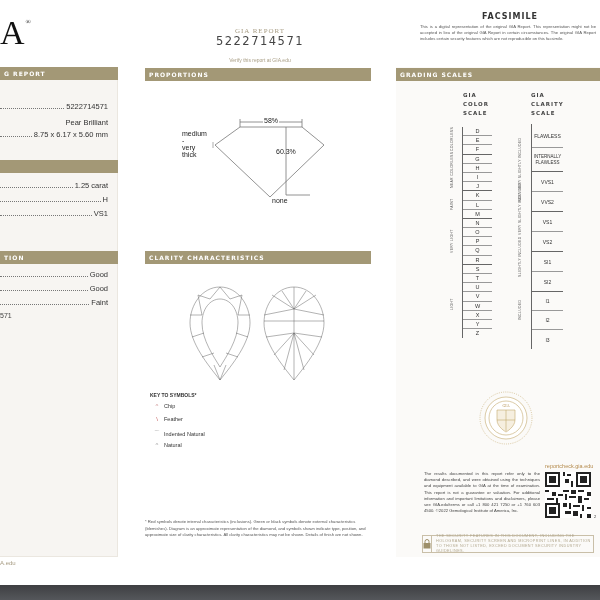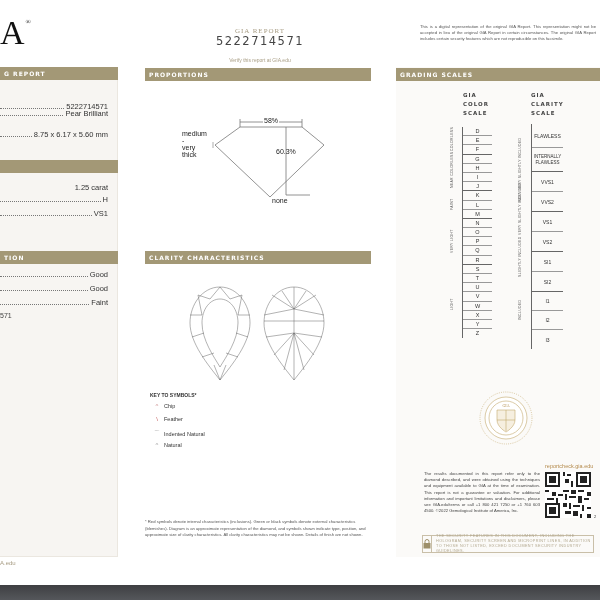--- a/index.html
+++ b/index.html
@@ -70,31 +70,31 @@
   <div class="hdr hdr-num">5222714571</div>
   <div class="hdr hdr-verify">Verify this report at GIA.edu</div>
 
   <div class="left-panel"></div>
   <div class="section-bar" style="left:0; top:67px; width:118px;">G REPORT</div>
 
   <div class="row" style="top:101px;">
       <span class="dots"></span>
       <span class="val">5222714571</span>
     </div>
-  <div class="row" style="top:108px;">
+  <div class="row" style="top:115px;flex-direction:column;">
       <span class="dots"></span>
       <span class="val">Pear Brilliant</span>
     </div>
   <div class="row" style="top:129px;">
       <span class="dots"></span>
       <span class="val">8.75 x 6.17 x 5.60 mm</span>
     </div>
 
   <div class="section-bar" style="left:0; top:160px; width:118px;"></div>
-  <div class="row" style="top:180px;flex-direction:column;">
+  <div class="row" style="top:180px;">
       <span class="dots"></span>
       <span class="val">1.25 carat</span>
     </div>
   <div class="row" style="top:194px;">
       <span class="dots"></span>
       <span class="val">H</span>
     </div>
   <div class="row" style="top:208px;">
       <span class="dots"></span>
       <span class="val">VS1</span>
@@ -192,20 +192,21 @@
       <span class="key-sym" style="color:#888;">⌒</span>
       <span>Indented Natural</span>
     </div>
   <div class="key-item" style="top:442px;">
       <span class="key-sym" style="color:#999;">^</span>
       <span>Natural</span>
     </div>
 
   <div class="footnote">* Red symbols denote internal characteristics (inclusions). Green or black symbols denote external characteristics (blemishes). Diagram is an approximate representation of the diamond, and symbols shown indicate type, position, and approximate size of clarity characteristics. All clarity characteristics may not be shown. Details of finish are not shown.</div>
 
+  <div class="facs-title">FACSIMILE</div>
   <div class="facs-text">This is a digital representation of the original GIA Report. This representation might not be accepted in lieu of the original GIA Report in certain circumstances. The original GIA Report includes certain security features which are not reproducible on this facsimile.</div>
 
   <div class="right-panel"></div>
   <div class="section-bar" style="left:396px; top:68px; width:204px;">GRADING SCALES</div>
 
   <div class="scale-title" style="left:463px; top:91px;">
     <div>GIA</div>
     <div>COLOR</div>
     <div>SCALE</div>
   </div>

